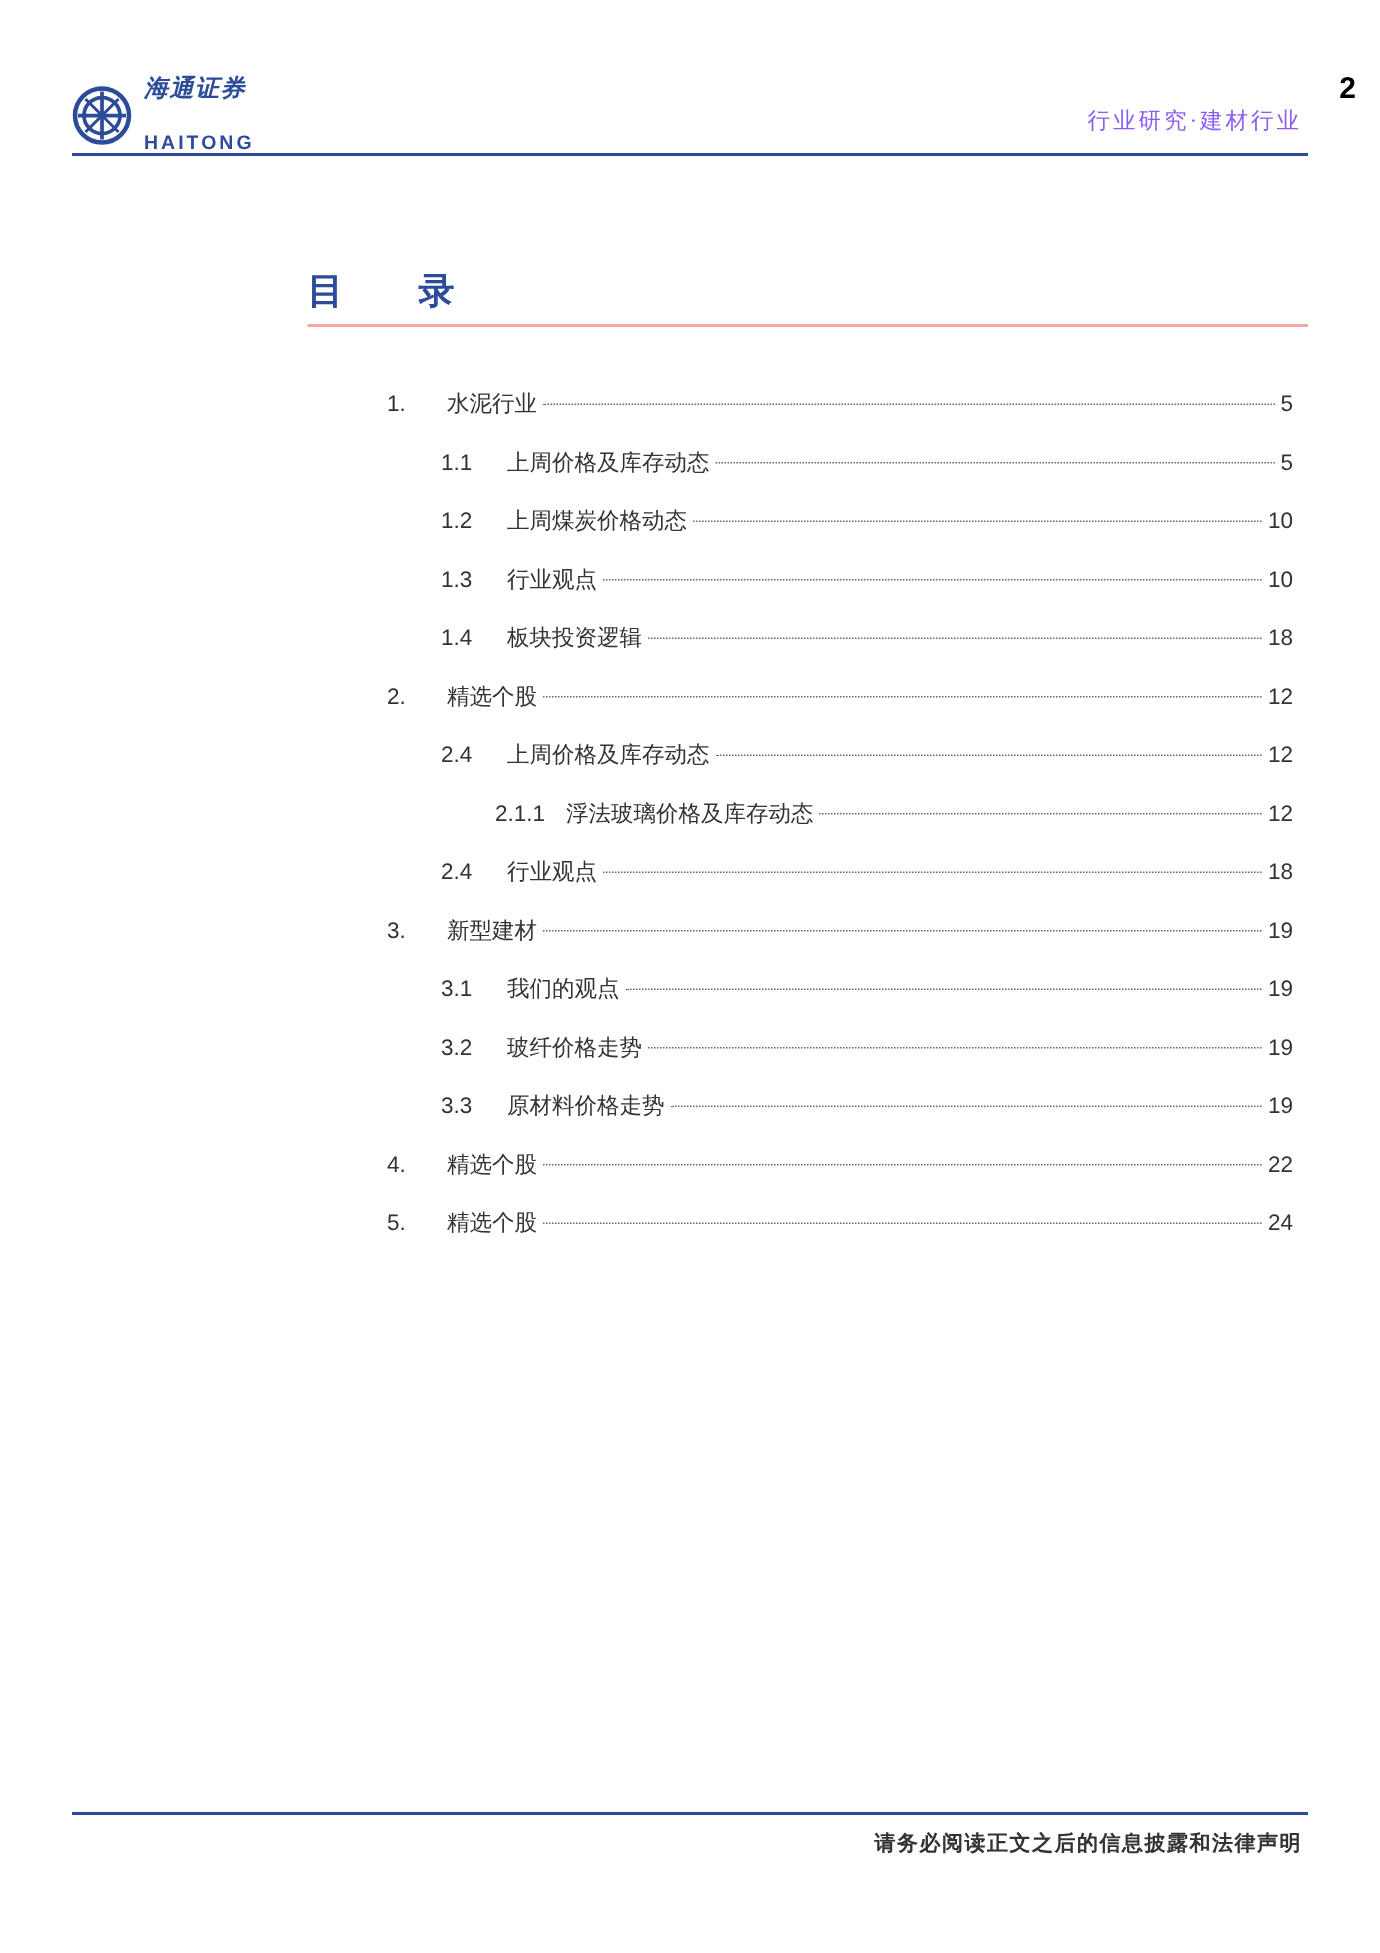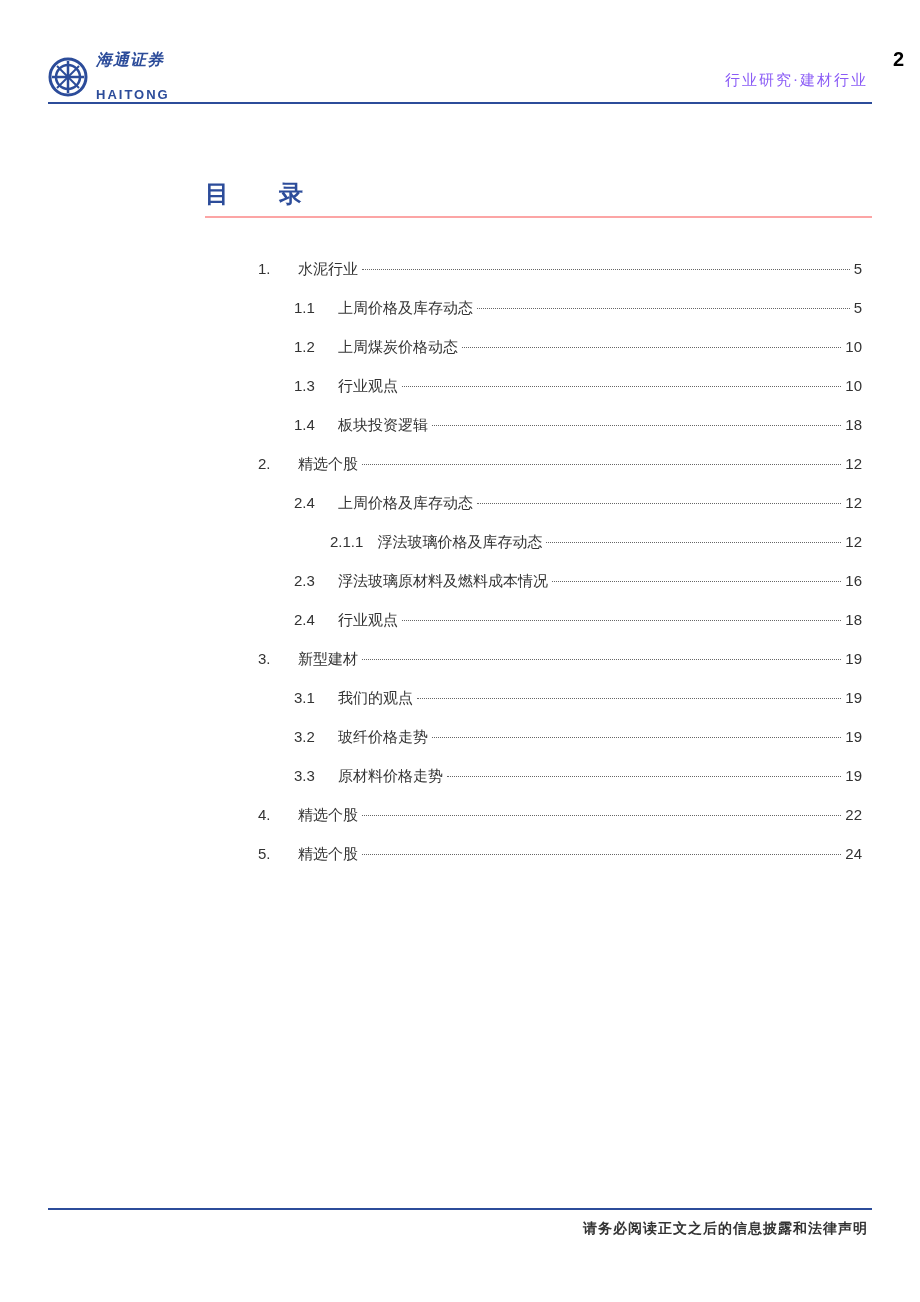--- a/index.html
+++ b/index.html
@@ -106,26 +106,20 @@
         <span class="toc-dots"></span>
         <span class="toc-page">12</span>
       </div>
       <div class="toc-row indent2">
         <span class="toc-num sub">2.1.1</span>
         <span class="toc-title">浮法玻璃价格及库存动态</span>
         <span class="toc-dots"></span>
         <span class="toc-page">12</span>
       </div>
       <div class="toc-row indent1">
-        <span class="toc-num sub">2.3</span>
-        <span class="toc-title">浮法玻璃原材料及燃料成本情况</span>
-        <span class="toc-dots"></span>
-        <span class="toc-page">16</span>
-      </div>
-      <div class="toc-row indent1">
         <span class="toc-num sub">2.4</span>
         <span class="toc-title">行业观点</span>
         <span class="toc-dots"></span>
         <span class="toc-page">18</span>
       </div>
       <div class="toc-row indent0">
         <span class="toc-num">3.</span>
         <span class="toc-title">新型建材</span>
         <span class="toc-dots"></span>
         <span class="toc-page">19</span>

